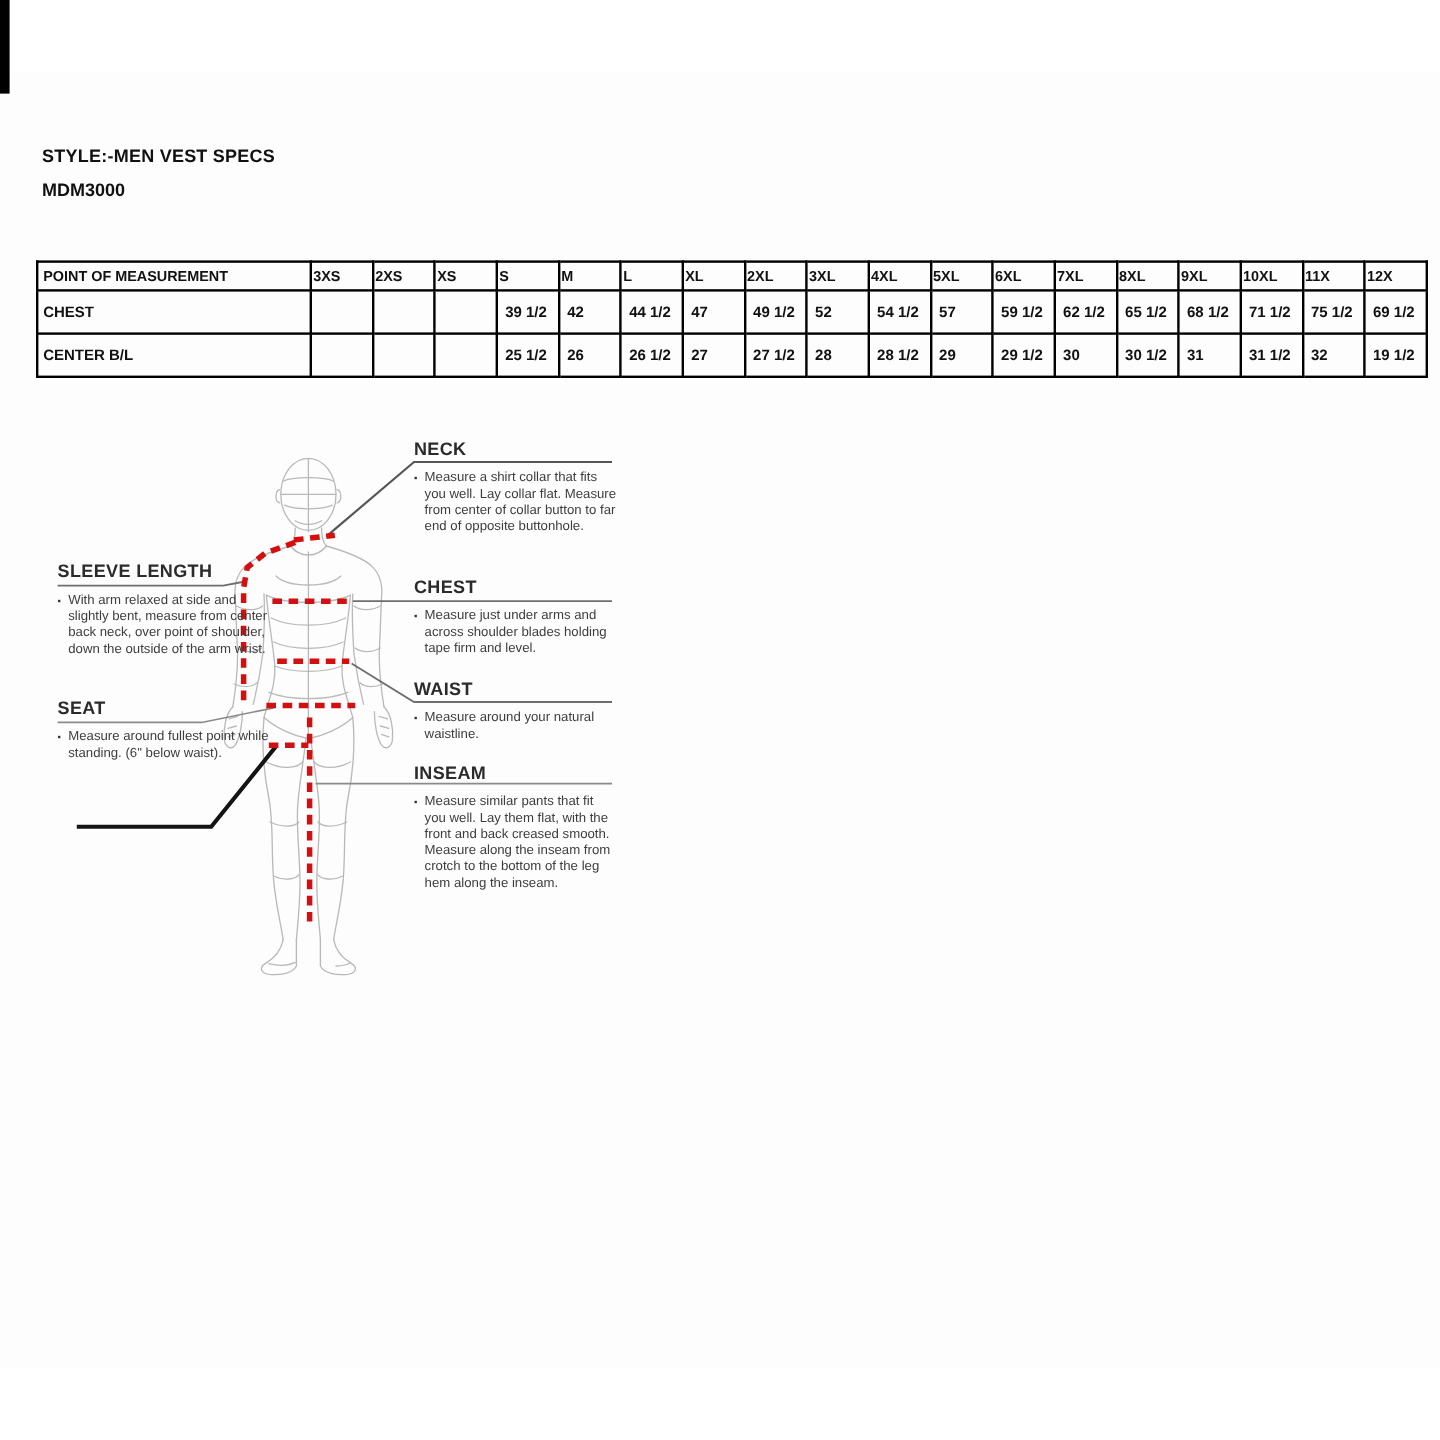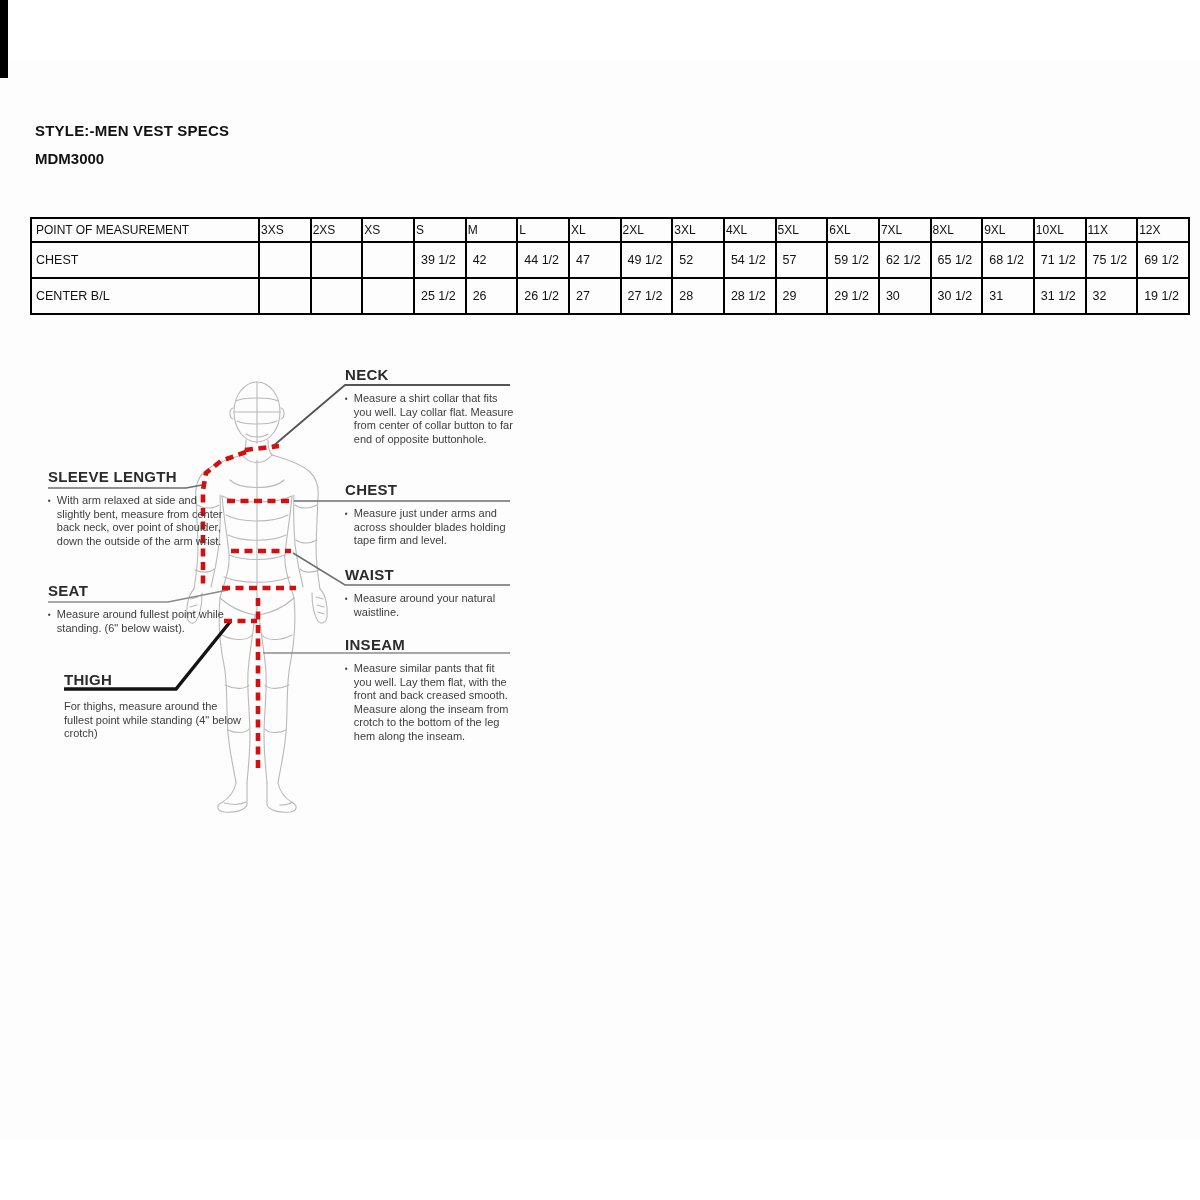--- a/index.html
+++ b/index.html
@@ -6,21 +6,21 @@
   #app{position:relative;width:1200px;height:1200px;background:#ffffff;overflow:hidden;
        font-family:"Liberation Sans",sans-serif;color:#1a1a1a;}
   .page-tint{position:absolute;left:0;top:60px;width:1200px;height:1080px;background:#fdfdfd;}
   .corner-bar{position:absolute;left:0;top:0;width:8px;height:78px;background:#000;}
   .doc-title{position:absolute;left:35px;top:122px;font-size:15px;font-weight:bold;
              letter-spacing:.2px;color:#111;}
   .doc-model{position:absolute;left:35px;top:150px;font-size:15px;font-weight:bold;color:#111;}
   .table-wrap{position:absolute;left:30px;top:217px;width:1160px;}
   table.sizes{border-collapse:collapse;width:1160px;table-layout:fixed;}
   table.sizes th,table.sizes td{border:2px solid #000;white-space:nowrap;overflow:hidden;
-             font-weight:normal;color:#111;}
+             font-weight:bold;color:#111;}
   table.sizes thead th{height:22px;font-size:12px;text-align:left;padding:0 1px;}
   table.sizes thead th.first{text-align:left;padding-left:4px;}
   table.sizes tbody td{height:32px;font-size:12.5px;text-align:left;padding-left:6px;}
   table.sizes tbody td.rowlabel{padding-left:4px;}
   .note-line{position:absolute;left:35px;top:334px;width:1120px;font-size:12.5px;
              font-weight:bold;color:#111;}
   .diagram-svg{position:absolute;left:40px;top:355px;width:480px;height:465px;}
   .glabel{position:absolute;}
   .gtitle{font-size:15px;font-weight:bold;letter-spacing:.3px;color:#2b2b2b;height:16px;}
   .gbody{display:flex;margin-top:10px;}
@@ -252,19 +252,13 @@
       <div class="gtext">With arm relaxed at side and slightly bent, measure from center back neck, over point of shoulder, down the outside of the arm wrist.</div>
       </div>
   </div>
   <div class="glabel w180" style="left:48px;top:582px">
     <div class="gtitle">SEAT</div>
     <div class="gbody">
         <span class="bullet">▪</span>
       <div class="gtext">Measure around fullest point while standing. (6" below waist).</div>
       </div>
   </div>
-  <div class="glabel w180" style="left:64px;top:671px">
-    <div class="gtitle">THIGH</div>
-    <div class="gbody mt13">
-      <div class="gtext">For thighs, measure around the fullest point while standing (4" below crotch)</div>
-      </div>
-  </div>
 </div>
 
 </body></html>

